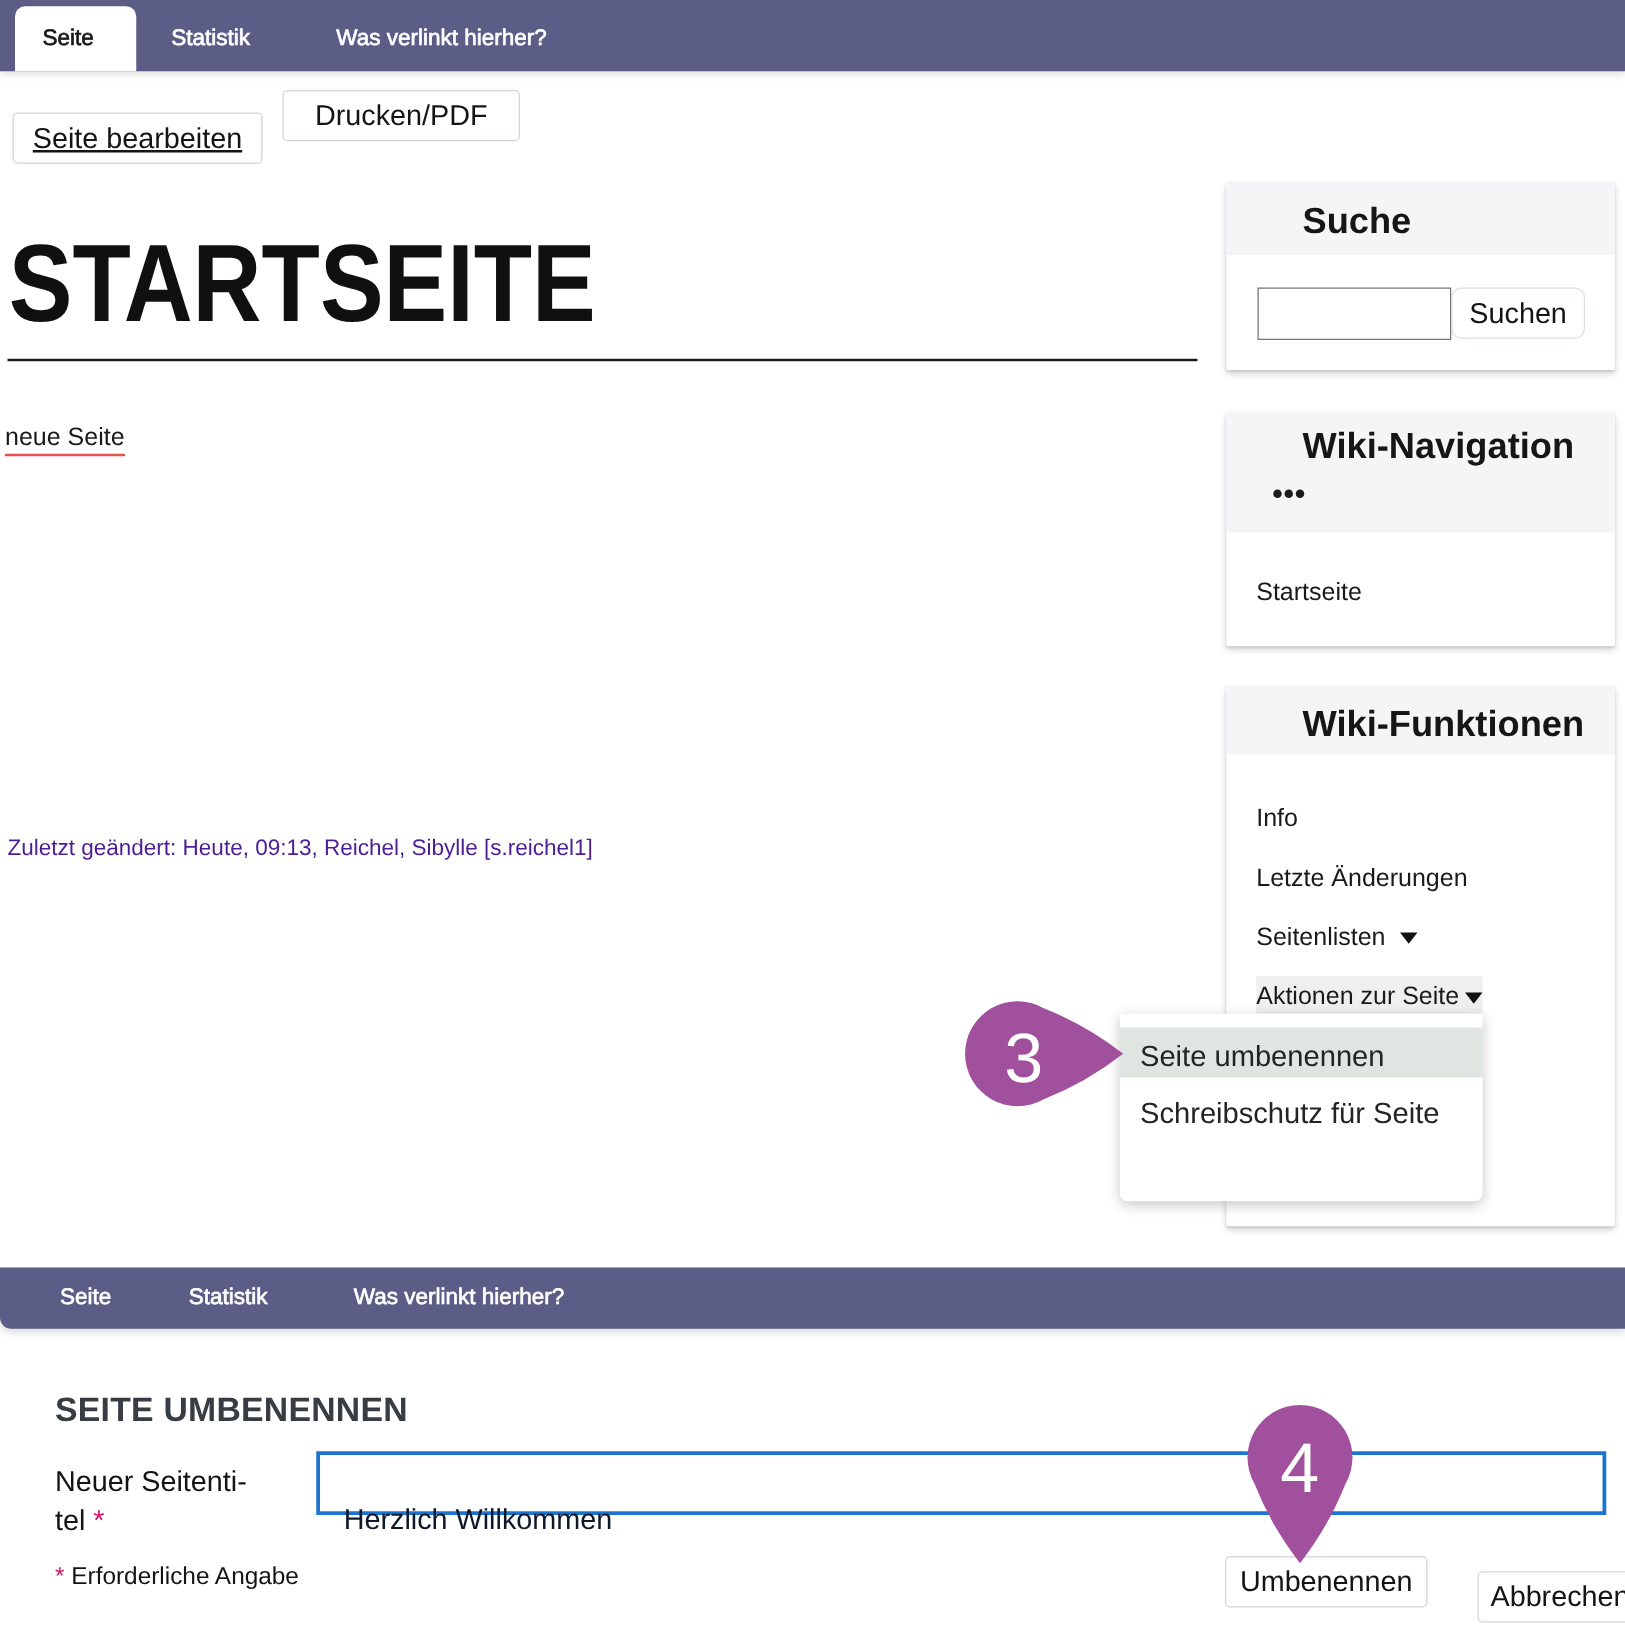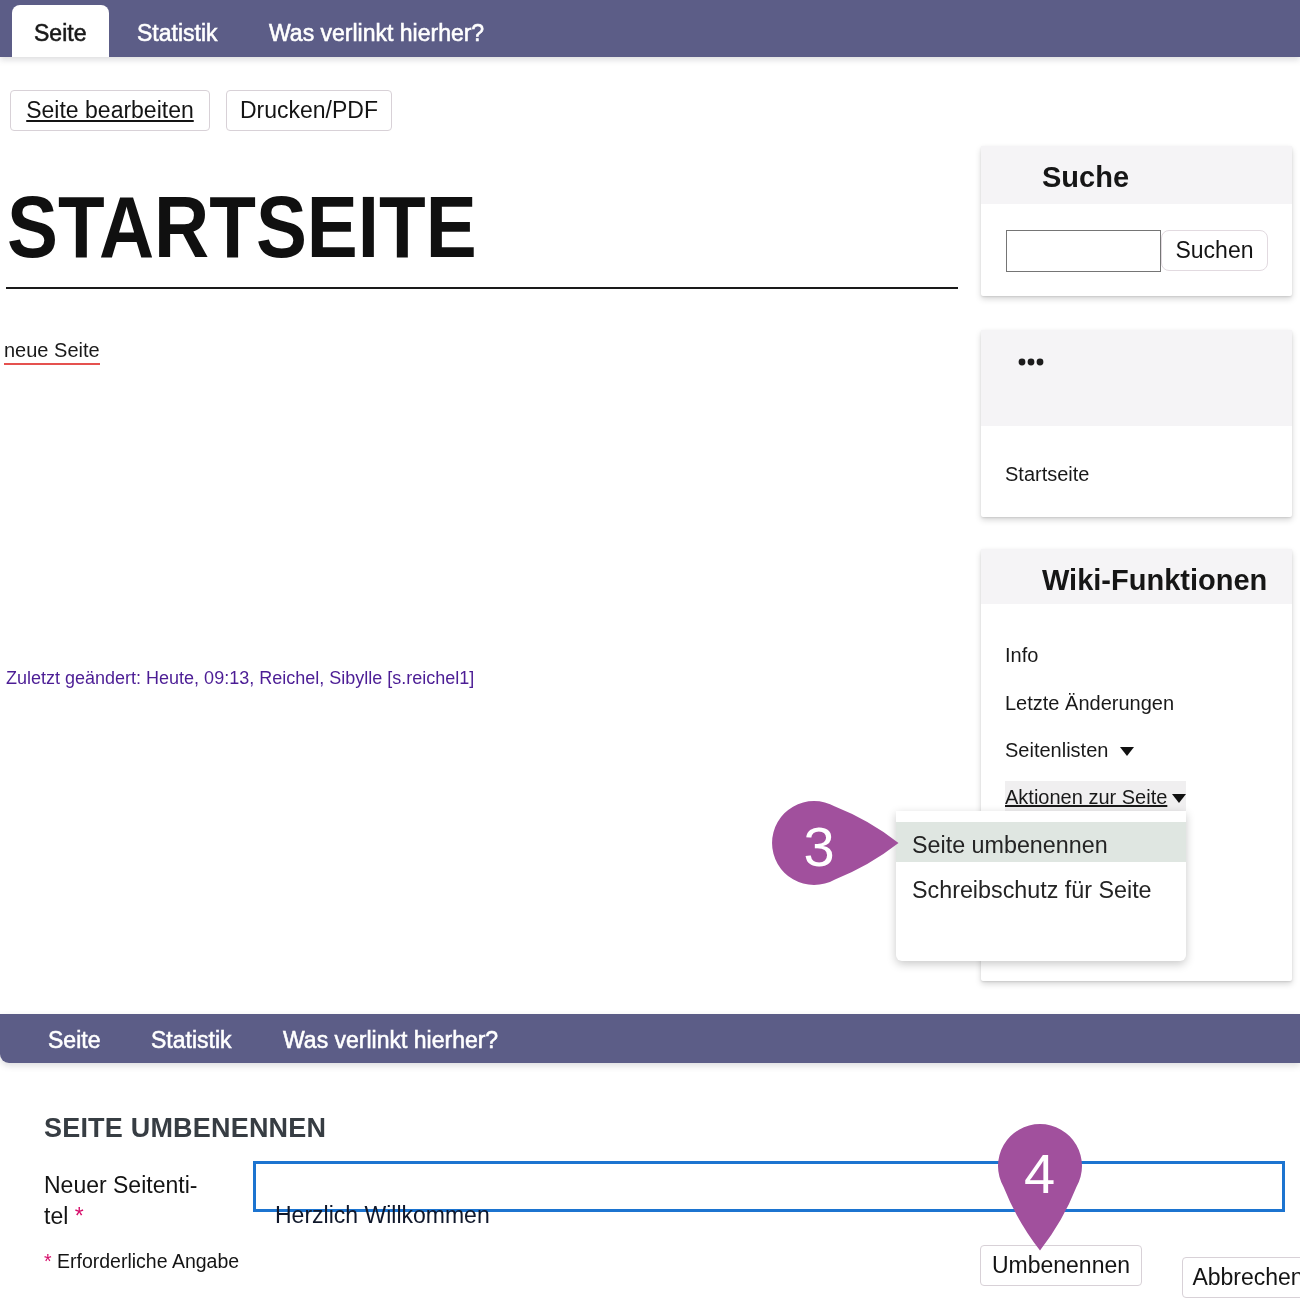--- a/index.html
+++ b/index.html
@@ -2,21 +2,21 @@
 <html><head>
 <meta charset="utf-8">
 <style>
 * { margin:0; padding:0; box-sizing:border-box; }
 html,body { width:1300px; height:1300px; background:#fff; font-family:"Liberation Sans", sans-serif; overflow:hidden; position:relative; }
 .abs { position:absolute; }
 
 
 .nav1 { left:0; top:0; width:1300px; height:57px; background:#5c5d87; box-shadow:0 3px 6px rgba(90,90,100,.20); }
 .tab-active { left:12px; top:5px; width:97px; height:52px; background:#fff; border-radius:8px 8px 0 0; }
-.tabtxt { font-size:23px; color:#fff; -webkit-text-stroke:0.55px #fff; }
+.tabtxt { font-size:18px; color:#fff; -webkit-text-stroke:0.55px #fff; }
 .tabtxt.dark { color:#191919; -webkit-text-stroke:0.55px #191919; }
 
 
 .btn { background:#fff; border:1px solid #d8d1d7; border-radius:4px; color:#141414; font-size:23px; display:flex; align-items:center; justify-content:center; }
 
 
 h1.start { left:7px; top:176px; font-size:88px; font-weight:bold; color:#101010; letter-spacing:0px; transform:scaleX(0.868); transform-origin:left top; white-space:nowrap; }
 .hr1 { left:6px; top:287px; width:952px; height:2px; background:#1a1a1a; }
 
 .neue { left:4px; top:339px; font-size:20px; color:#191919; border-bottom:2px solid #e5514f; padding-bottom:1px; }
@@ -48,53 +48,54 @@
 </head>
 <body>
 
 <div class="abs nav1"></div>
 <div class="abs tab-active"></div>
 <div class="abs tabtxt dark" style="left:34px; top:20px;">Seite</div>
 <div class="abs tabtxt" style="left:137px; top:20px;">Statistik</div>
 <div class="abs tabtxt" style="left:269px; top:20px;">Was verlinkt hierher?</div>
 
 <div class="abs btn" style="left:10px; top:90px; width:200px; height:41px;text-decoration:underline;">Seite bearbeiten</div>
-<div class="abs btn" style="left:226px; top:90px; width:166px; height:41px;text-align:right;">Drucken/PDF</div>
+<div class="abs btn" style="left:226px; top:72px; width:190px; height:41px;text-align:right;">Drucken/PDF</div>
 
 <h1 class="abs start">STARTSEITE</h1>
 <div class="abs hr1"></div>
 
 <div class="abs neue">neue Seite</div>
 <div class="abs zuletzt">Zuletzt geändert: Heute, 09:13, Reichel, Sibylle [s.reichel1]</div>
 
 <div class="abs panel" style="top:146px; height:150px;">
   <div class="phead" style="height:58px; padding:15px 0 0 25px;"><span class="ptitle">Suche</span></div>
 </div>
 <input class="abs" style="left: 1006px; top: 230px; width: 155px; height: 42px; border: 1px solid rgb(117, 117, 117); font-size: 20px;">
 <div class="abs btn" style="left:1161px; top:230px; width:107px; height:41px; border-radius:8px; border-color:#e2dae0;">Suchen</div>
 
 <div class="abs panel" style="top:330px; height:187px;">
   <div class="phead" style="height:96px; padding:11px 0 0 25px;">
+    <span class="ptitle">Wiki-Navigation</span>
     <svg width="36" height="12" style="display:block; margin:16px 0 0 12px;">
         <circle cx="4" cy="5" r="3.4" fill="#1c1c1c"></circle>
         <circle cx="13" cy="5" r="3.4" fill="#1c1c1c"></circle>
         <circle cx="22" cy="5" r="3.4" fill="#1c1c1c"></circle>
       </svg>
   </div>
   <div class="plink" style="margin:37px 0 0 24px;">Startseite</div>
 </div>
 
 <div class="abs panel" style="top:549px; height:432px;">
   <div class="phead" style="height:55px; padding:15px 0 0 25px;"><span class="ptitle">Wiki-Funktionen</span></div>
 </div>
 <div class="abs plink" style="left:1005px; top:644px;">Info</div>
 <div class="abs plink" style="left:1005px; top:692px;">Letzte Änderungen</div>
 <div class="abs plink" style="left:1005px; top:739px;">Seitenlisten <span class="caret" style="margin-left:6px;"></span></div>
 <div class="abs" style="left:1005px; top:781px; width:181px; height:30px; background:#f0eff0;"></div>
-<div class="abs plink" style="left:1005px; top:786px; text-decoration:underline;">Aktionen zur Seite</div>
+<div class="abs plink" style="left:1005px; top:786px; ">Aktionen zur Seite</div>
 <span class="abs caret" style="left:1172px; top:794px;"></span>
 
 <div class="abs menu">
   <div class="mhl"></div>
   <div class="mitem" style="top:21px;">Seite umbenennen</div>
   <div class="mitem" style="top:66px;">Schreibschutz für Seite</div>
 </div>
 
 <svg class="abs" style="left:770px; top:798px;" width="132" height="90" viewBox="0 0 132 90">
   <path d="M128.5,45 Q99,22 65,8.6 A42,42 0 1 0 65,81.4 Q99,68 128.5,45 Z" fill="#a1509d"></path>

